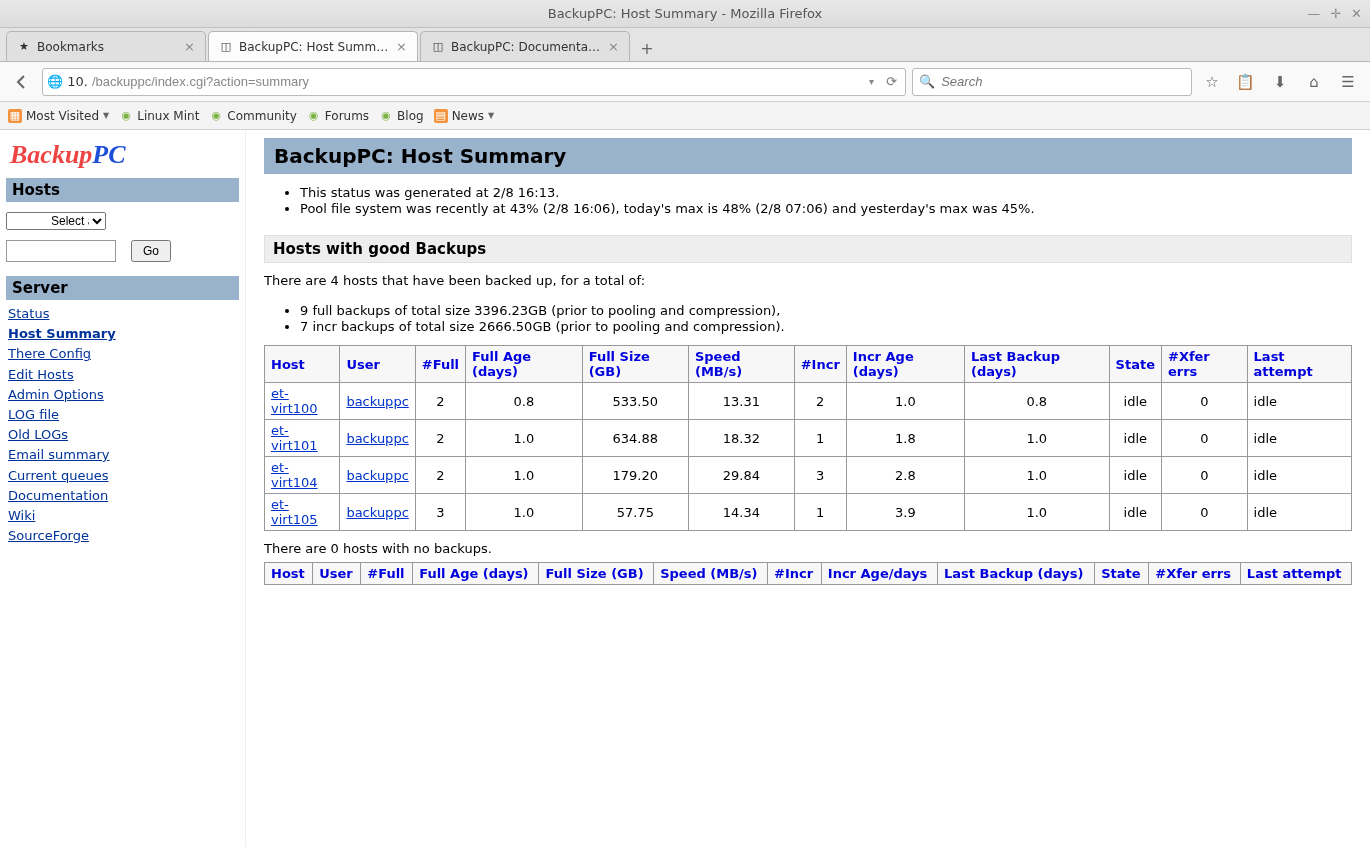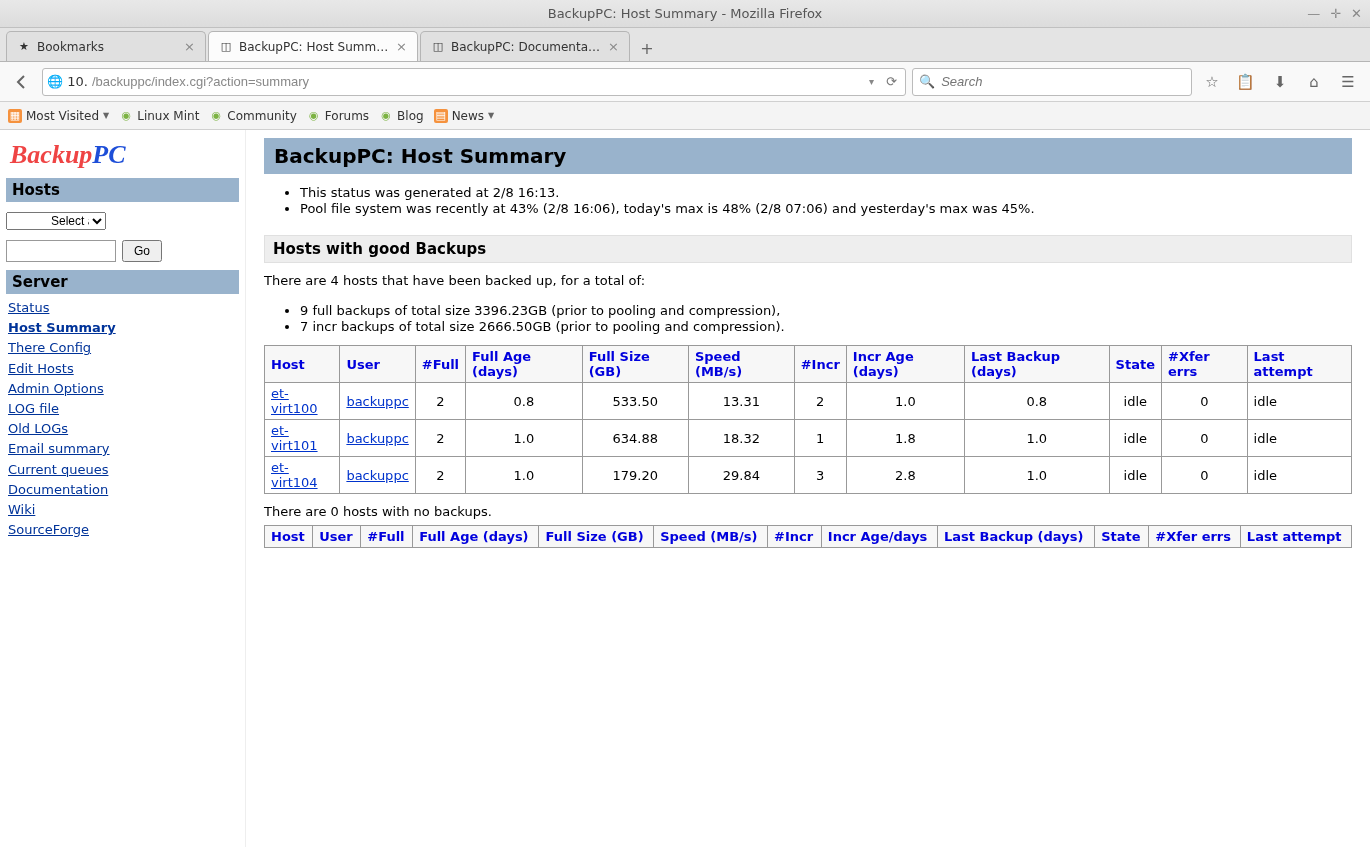--- a/index.html
+++ b/index.html
@@ -43,21 +43,21 @@
 
 
 .content { display: flex; height: calc(847px - 28px - 34px - 40px - 28px); background: #fff; }
 .sidebar { width: 246px; padding: 8px 6px; border-right: 1px solid #eee; }
 .logo { padding: 2px 4px 8px; }
 .logo .lpc { font-family: Georgia, serif; font-style: italic; font-weight: bold; font-size: 26px; }
 .logo .lpc .bl { color: #1d4ed8; }
 .secthdr { background: #99b3cc; font-weight: bold; padding: 3px 6px; font-size: 15px; color: #000; }
 .hostpick { margin: 10px 0; }
 .hostpick select { width: 100px; font-size: 12px; padding-left: 40px; }
-.hostgo { display: flex; gap: 6px; margin: 8px 0 8px; }
+.hostgo { display: flex; gap: 15px; margin: 8px 0 14px; }
 .hostgo input[type=text] { width: 110px; border: 1px solid #999; height: 22px; padding: 0 4px; }
 .hostgo button { padding: 2px 10px; font-size: 12px; }
 .navlinks { padding: 4px 2px; }
 .navlinks a { display: block; color: #003399; text-decoration: underline; font-size: 13px; line-height: 1.4; padding: 1px 0; }
 .navlinks a.cur { font-weight: bold; }
 
 .main { flex: 1; padding: 8px 18px; overflow: auto; }
 .h1bar { background: #99b3cc; padding: 6px 10px; font-size: 20px; font-weight: bold; color: #000; }
 .h2bar { background: #eeeeee; padding: 4px 8px; font-size: 15px; font-weight: bold; color: #000; margin-top: 14px; border: 1px solid #e0e0e0; }
 .bullets { padding: 10px 0 4px 36px; }
@@ -257,20 +257,34 @@
             <td>1.0</td>
             <td>179.20</td>
             <td>29.84</td>
             <td>3</td>
             <td>2.8</td>
             <td>1.0</td>
             <td>idle</td>
             <td>0</td>
             <td class="l">idle</td>
           </tr>
+          <tr>
+            <td class="l"><a href="#">et-virt105</a></td>
+            <td class="l"><a href="#">backuppc</a></td>
+            <td>3</td>
+            <td>1.0</td>
+            <td>57.75</td>
+            <td>14.34</td>
+            <td>1</td>
+            <td>3.9</td>
+            <td>1.0</td>
+            <td>idle</td>
+            <td>0</td>
+            <td class="l">idle</td>
+          </tr>
         </tbody>
     </table>
 
     <p class="ptext">There are 0 hosts with no backups.</p>
     <table class="data">
       <thead>
           <tr id="hdr-row2">
             <th><a href="#">Host</a></th>
             <th><a href="#">User</a></th>
             <th><a href="#">#Full</a></th>

